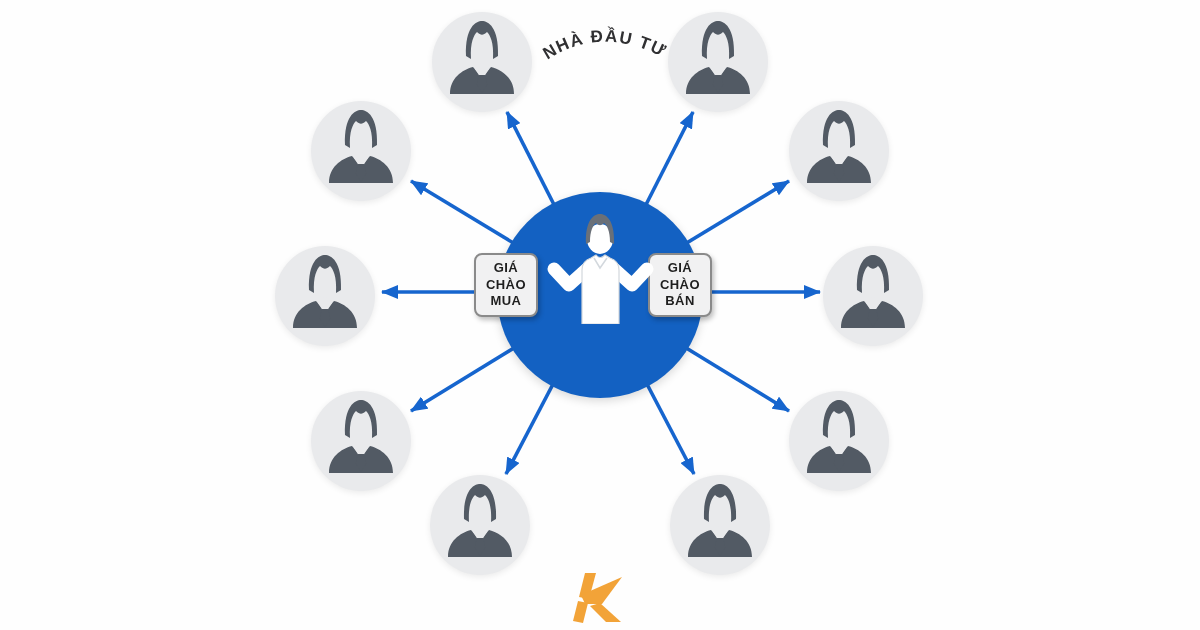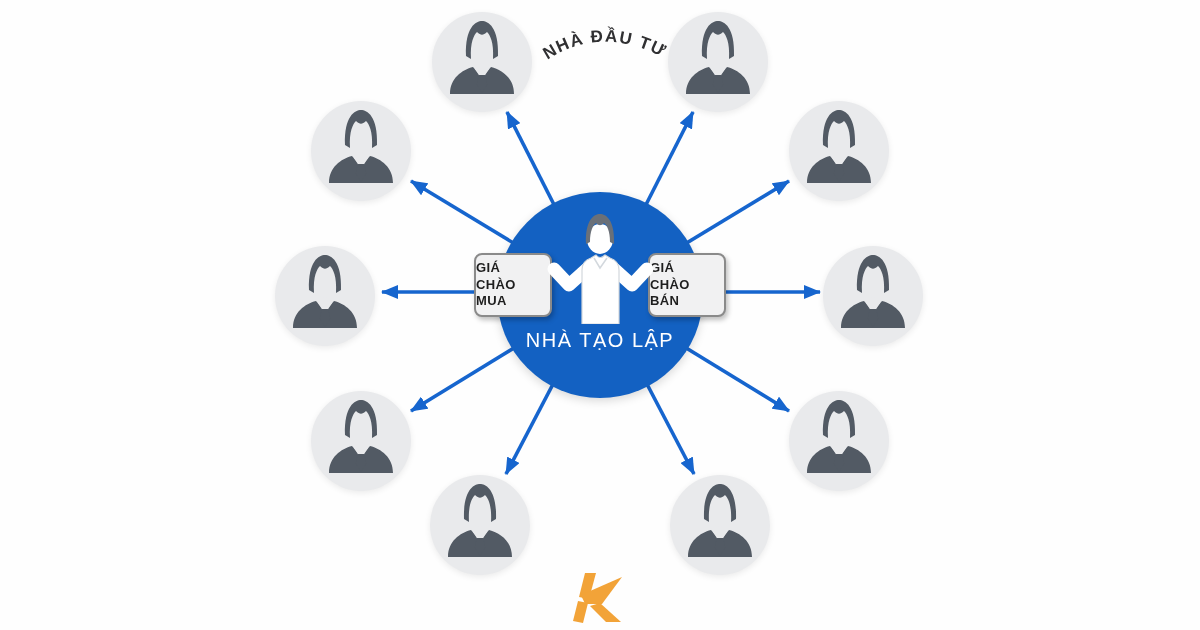--- a/index.html
+++ b/index.html
@@ -35,27 +35,27 @@
   }
   .center-label{
     position:absolute;left:497px;top:329px;width:206px;
     text-align:center;color:var(--center-text,#fff);
     font-size:20px;font-weight:500;letter-spacing:1.5px;line-height:23px;
     z-index:4;
   }
 
   
   .pricebox{
-    position:absolute;top:253px;width:78px;height:64px;
+    position:absolute;top:253px;width:64px;height:64px;
     background:var(--box-bg,#f1f1f2);
     border:2px solid var(--box-border,#8a8a8a);
     border-radius:8px;box-sizing:border-box;
     box-shadow:2px 3px 5px rgba(0,0,0,.25);
     display:flex;flex-direction:column;justify-content:center;
-    text-align:left;color:var(--box-text,#1e1e1e);
+    text-align:center;color:var(--box-text,#1e1e1e);
     font-size:13px;font-weight:700;letter-spacing:.4px;line-height:16.5px;
     z-index:3;
   }
   .pricebox.bid{left:474px;}
   .pricebox.ask{left:648px;}
 
   
   .fig-wrap{position:absolute;left:545px;top:204px;width:111px;height:120px;z-index:4;}
   .fig-wrap svg{width:100%;height:100%;display:block;}
 
@@ -187,16 +187,15 @@
 
       <ellipse cx="55" cy="35" rx="13" ry="15" style="fill:var(--figure-body,#fff)"></ellipse>
 
       <path d="M41,40 C40,16 49,10 55,10 C61,10 70,16 69,40 L65,38 C65,27 62,21 59,19 C56,22 54,22 51,19 C48,21 45,27 45,38 Z" style="fill:var(--figure-hair,#6a7078)"></path>
 
       <path d="M49,54 L55,64 L62,54" fill="none" style="stroke:var(--figure-outline,#d3d8dd)" stroke-width="1.5"></path>
     </svg>
   </div>
 
   <div class="center-label">
-    <div>NHÀ TẠO LẬP</div>
   </div>
 
 </div>
 
 </body></html>

